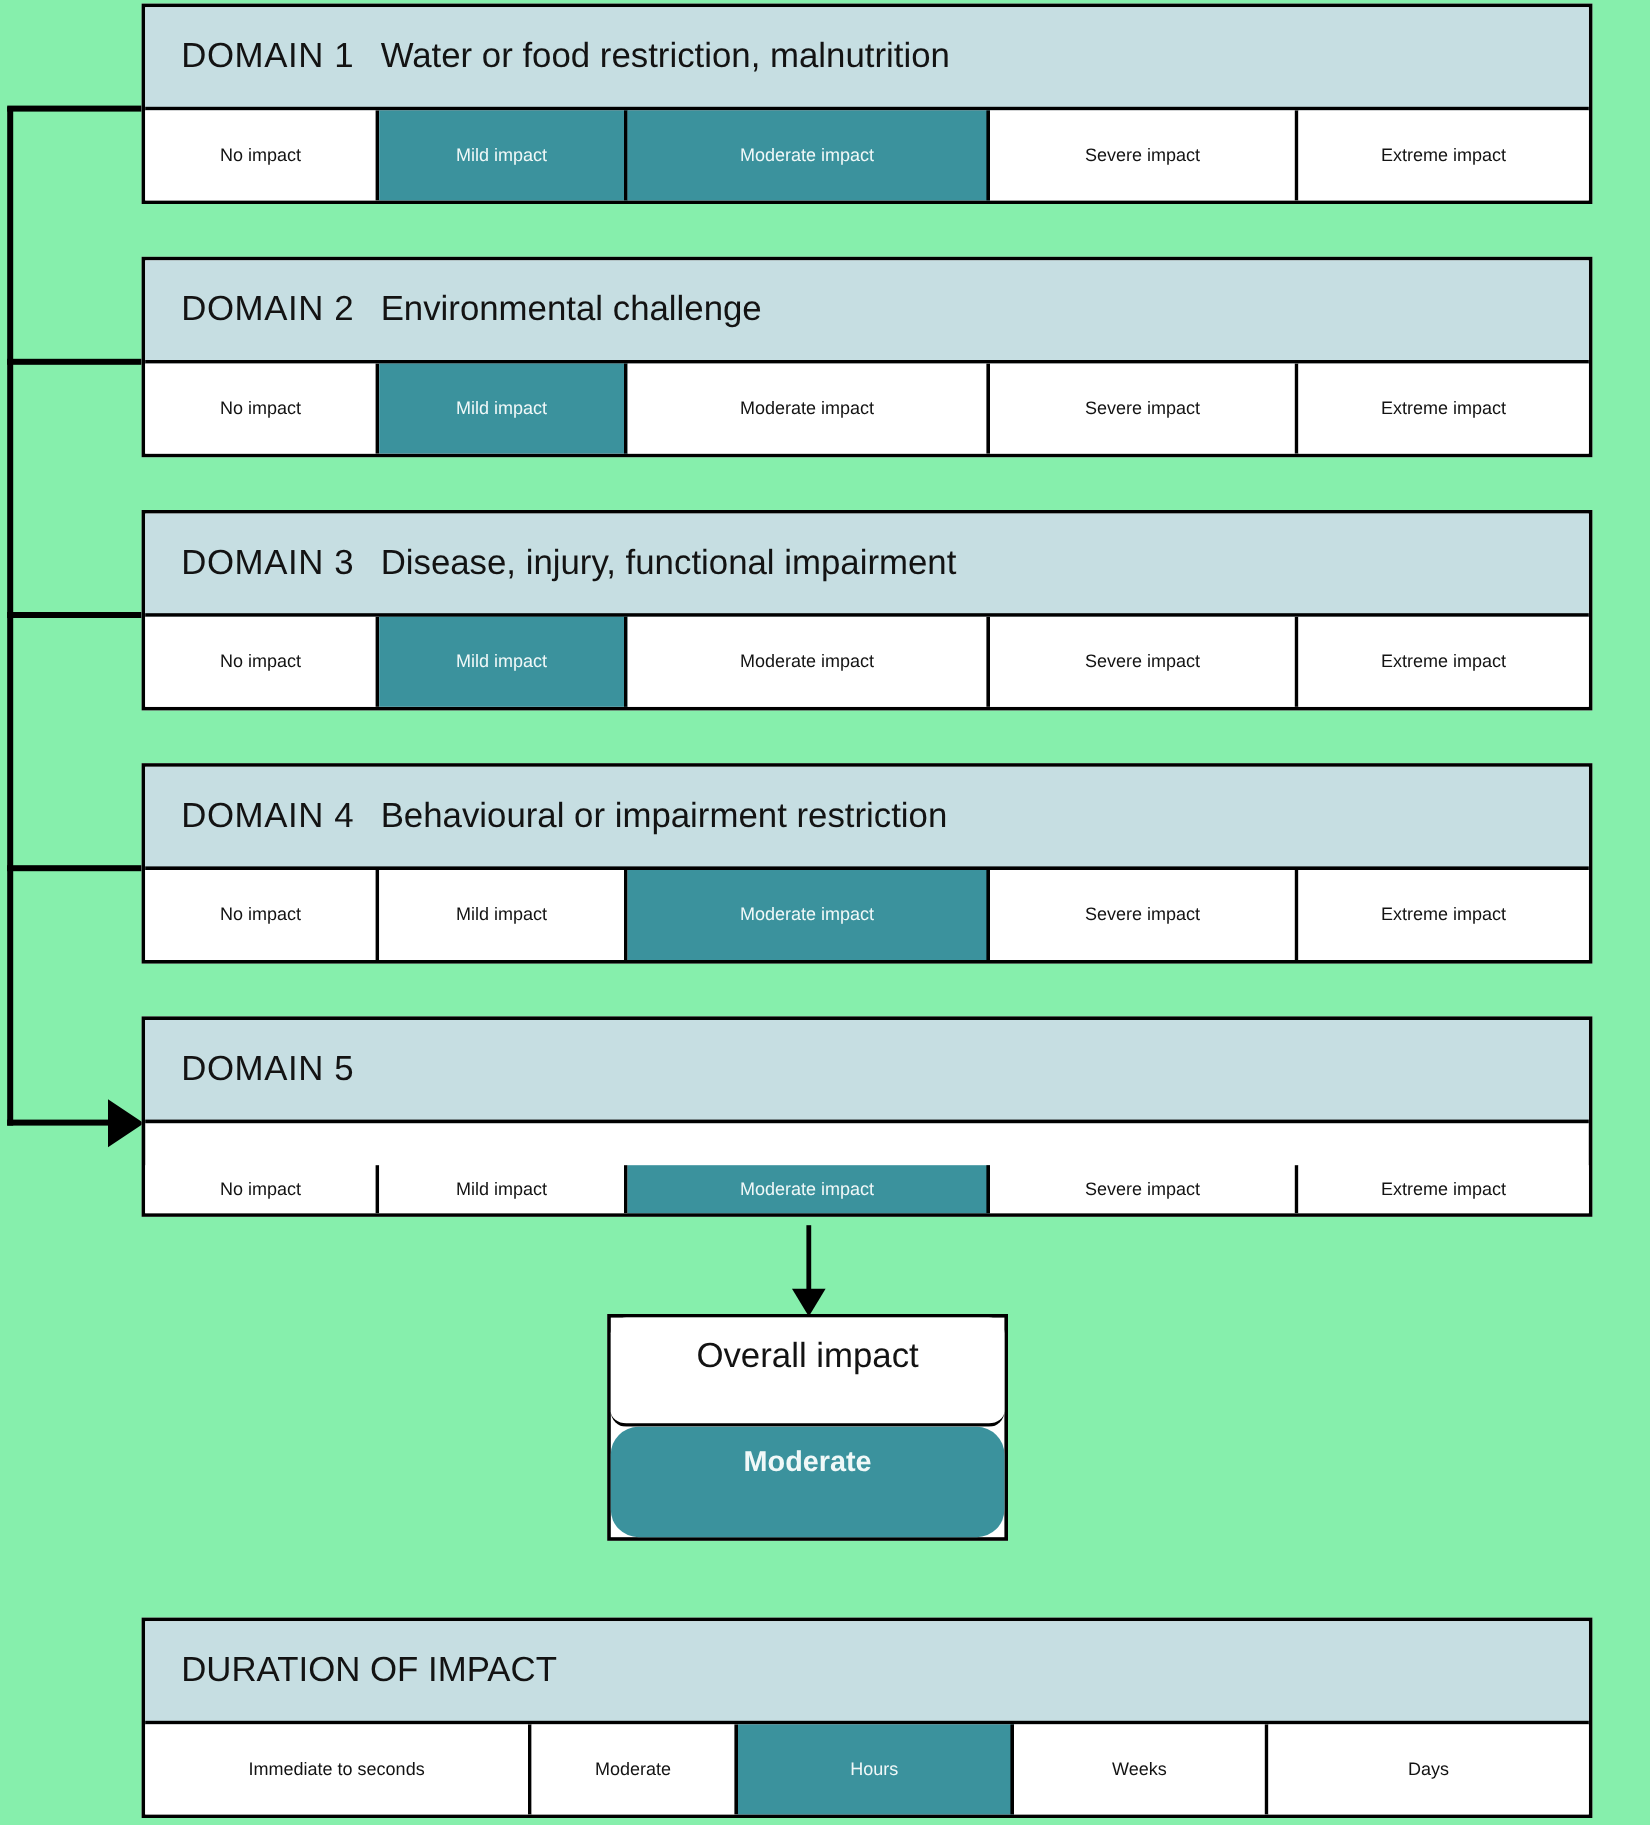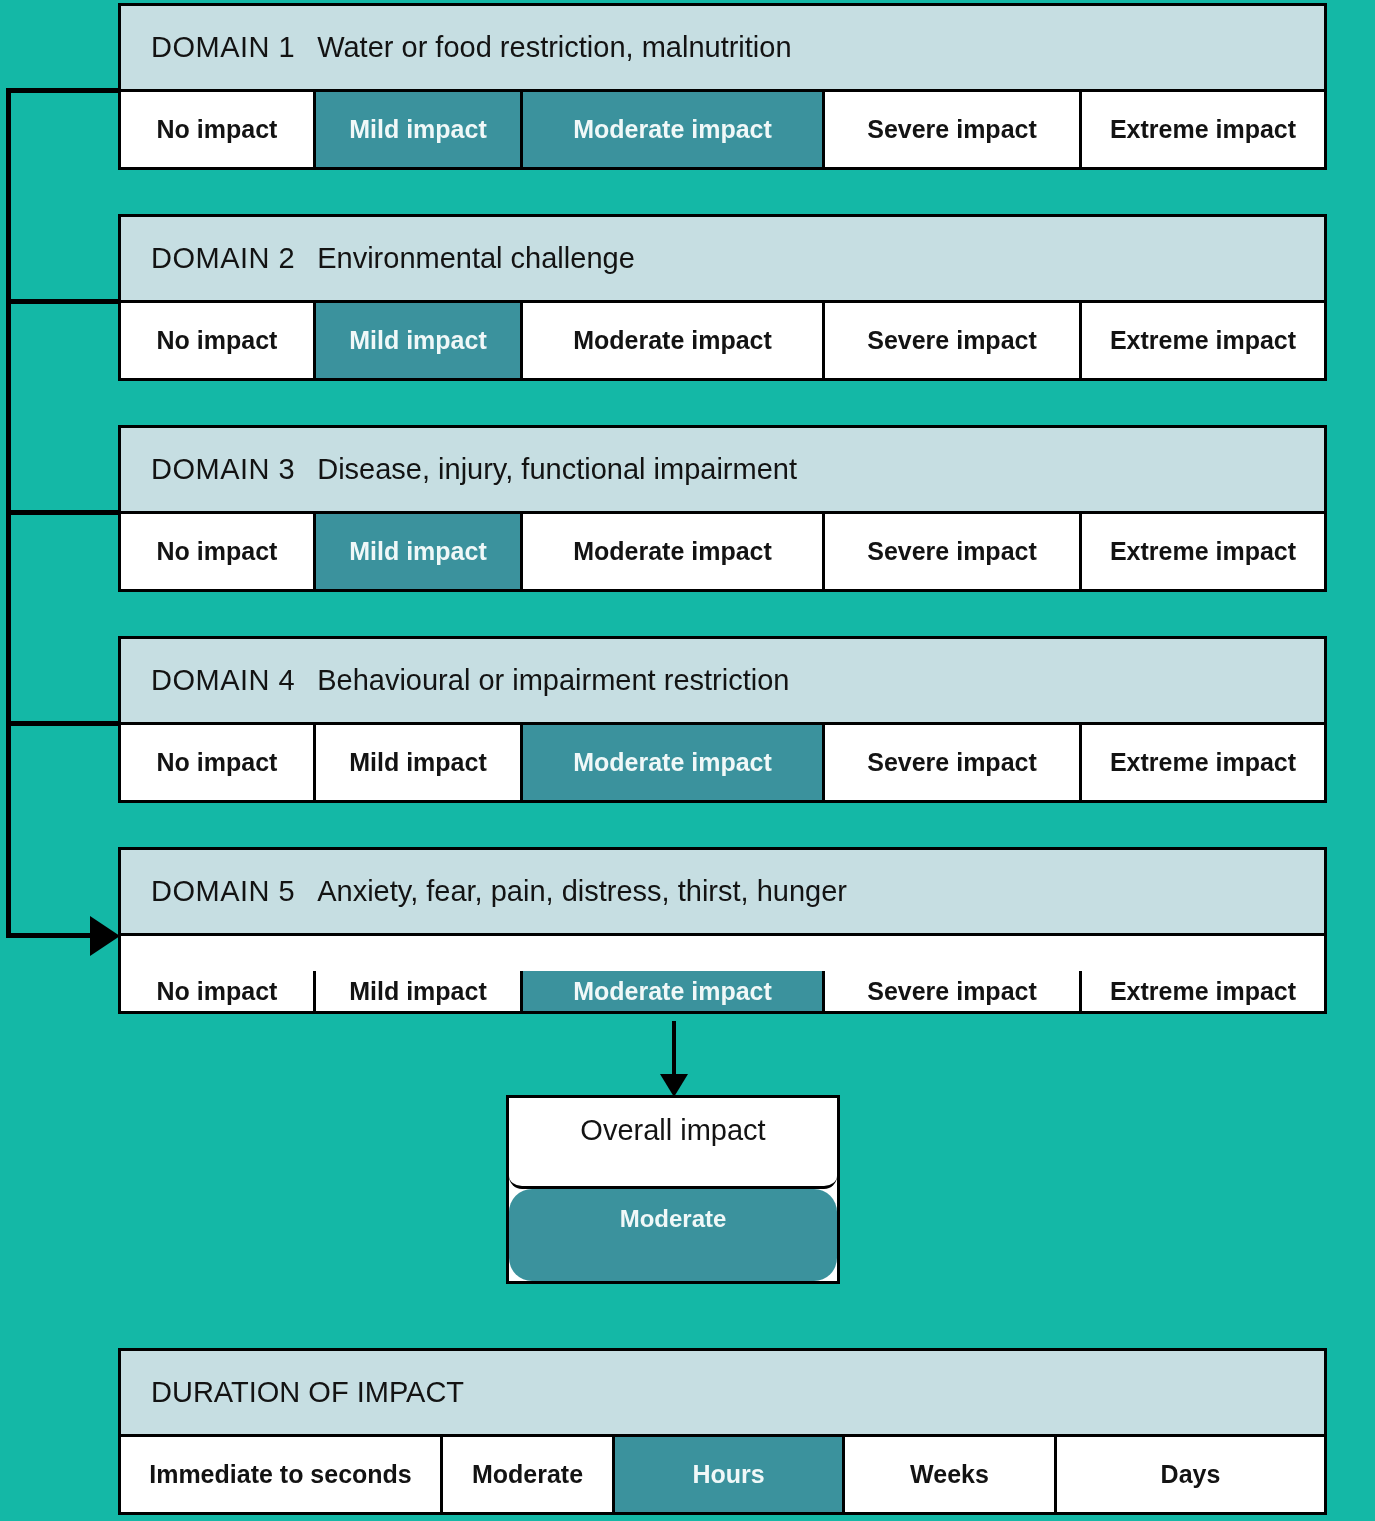--- a/index.html
+++ b/index.html
@@ -6,21 +6,21 @@
     --header-bg:#c6dee2;
     --hl:#3b929d;
     --line:#000000;
     --ink:#131313;
     --ink-light:#f0f8f8;
   }
   html,body{margin:0;padding:0;background:#ffffff;}
   #canvas{
     position:relative;
     width:1375px;height:1521px;
-    background:#14b8a6;
+    background:#86efac;
     font-family:"Liberation Sans","DejaVu Sans",sans-serif;
     color:var(--ink);
     overflow:hidden;
   }
   
   .block{
     position:absolute;left:118px;width:1209px;height:167px;
     border:3px solid var(--line);
     box-sizing:border-box;
     background:#ffffff;
@@ -35,21 +35,21 @@
     padding-left:30px;
     font-size:29px;
     white-space:pre;
   }
   .block-header .dnum{margin-right:22px;letter-spacing:0.5px;}
   .row{flex:1 1 auto;display:flex;}
   .cell{
     box-sizing:border-box;
     border-right:3px solid var(--line);
     display:flex;align-items:center;justify-content:center;
-    font-weight:bold;font-size:25px;
+    font-weight:normal;font-size:15px;
     background:#ffffff;color:var(--ink);
     text-align:center;
   }
   .cell:last-child{border-right:none;}
   .cell.sel{background:var(--hl);color:var(--ink-light);}
   .icell0{width:195px}.icell1{width:207px}.icell2{width:302px}.icell3{width:257px}.icell4{flex:1 1 auto}
   .dcell0{width:322px}.dcell1{width:172px}.dcell2{width:230px}.dcell3{width:267px}.dcell4{flex:1 1 auto}
   #duration-block{top:1348px;}
   
   .bar{position:absolute;background:var(--line);}
@@ -140,21 +140,21 @@
         <div class="block-header"><span class="dnum">DOMAIN 4</span><span>Behavioural or impairment restriction</span></div>
         <div class="row">
           <div class="cell icell0">No impact</div>
           <div class="cell icell1">Mild impact</div>
           <div class="cell icell2 sel">Moderate impact</div>
           <div class="cell icell3">Severe impact</div>
           <div class="cell icell4">Extreme impact</div>
         </div>
       </div>
       <div class="block" style="top: 847px; gap: 35px;">
-        <div class="block-header"><span class="dnum">DOMAIN 5</span><span>Anxiety, fear, pain, distress, thirst, hunger</span></div>
+        <div class="block-header"><span class="dnum">DOMAIN 5</span></div>
         <div class="row">
           <div class="cell icell0">No impact</div>
           <div class="cell icell1">Mild impact</div>
           <div class="cell icell2 sel">Moderate impact</div>
           <div class="cell icell3">Severe impact</div>
           <div class="cell icell4">Extreme impact</div>
         </div>
       </div>
     </div>
 

